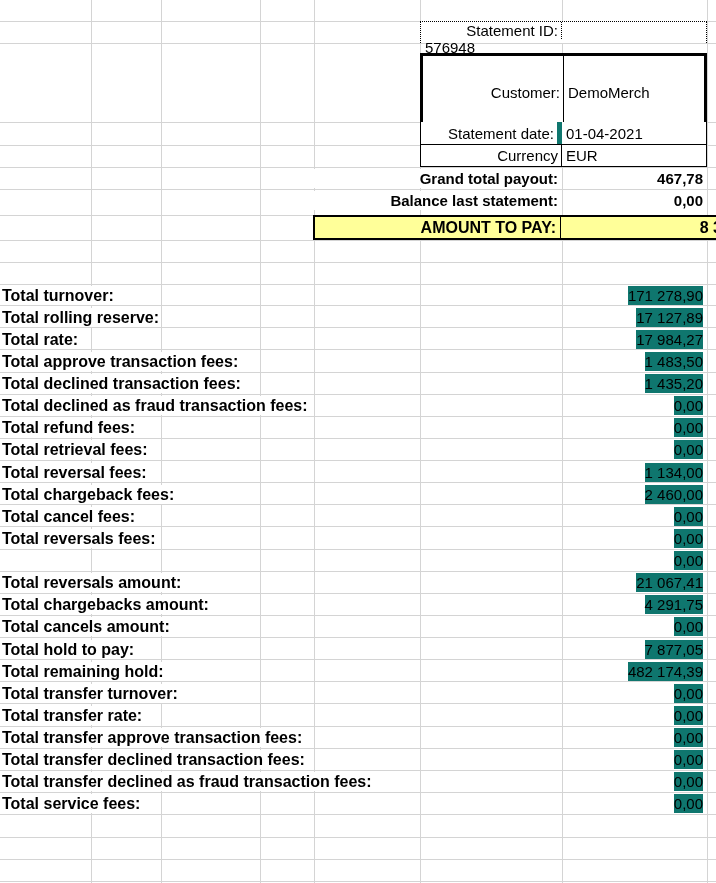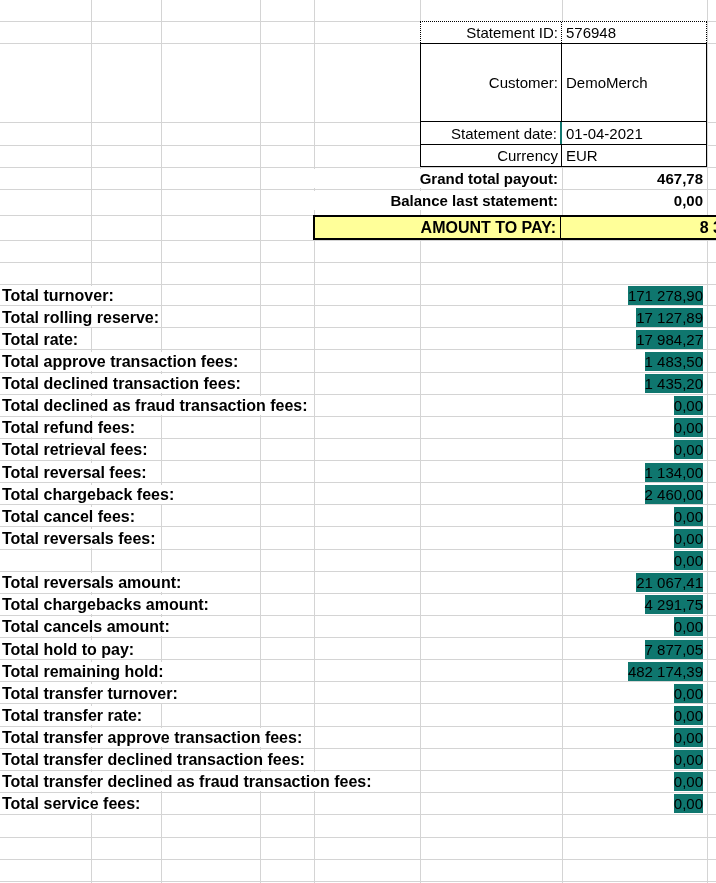--- a/index.html
+++ b/index.html
@@ -13,26 +13,26 @@
   
   .stbox{
     position:absolute;left:420px;width:287px;display:flex;background:#fff;
     z-index:2;box-sizing:border-box;font-size:15px;
   }
   .stbox .lbl{
     width:141px;display:flex;align-items:center;justify-content:flex-end;
     padding-right:3px;box-sizing:border-box;
   }
   .stbox .val{flex:1;display:flex;align-items:center;padding-left:4px;}
-  #stmt-id-box{top:21px;height:22px;border:1px dotted #000;border-bottom:none;}
+  #stmt-id-box{top:21px;height:22px;border:1px dotted #000;border-bottom:none;flex-direction:column;}
   #stmt-id-box .lbl{border-right:1px dotted #000;}
-  #customer-box{top:43px;height:79px;border:1px solid #000000;}
+  #customer-box{top:53px;height:79px;border:3px solid #000000;}
   #customer-box .lbl{border-right:1px solid #000;}
   #stmt-date-box{top:122px;height:23px;border:1px solid #000;border-top:none;}
-  #stmt-date-box .lbl{border-right:2px solid #0f766e;}
+  #stmt-date-box .lbl{border-right:5px solid #0f766e;}
   #currency-box{top:145px;height:22px;border:1px solid #000;border-top:none;}
   #currency-box .lbl{border-right:1px solid #000;}
 
   
   .sumlabel{
     position:absolute;left:314px;width:244px;text-align:right;font-weight:bold;
     font-size:15px;line-height:19px;background:#fff;z-index:2;padding-right:3px;
     white-space:nowrap;
   }
   .sumval{

